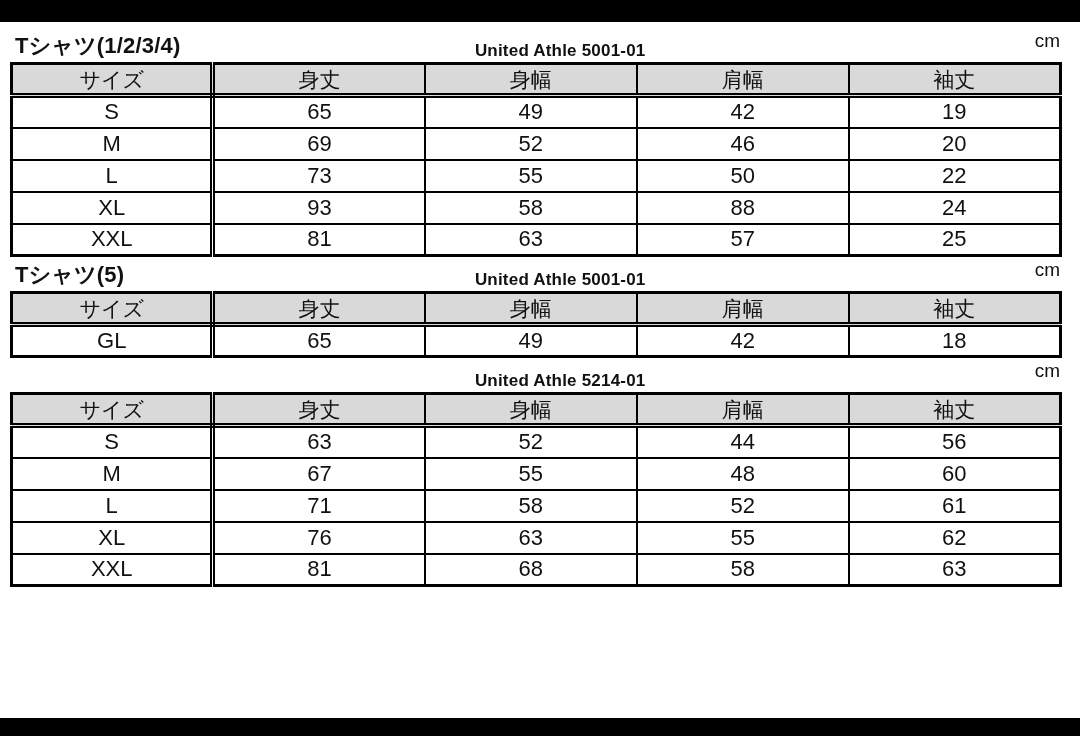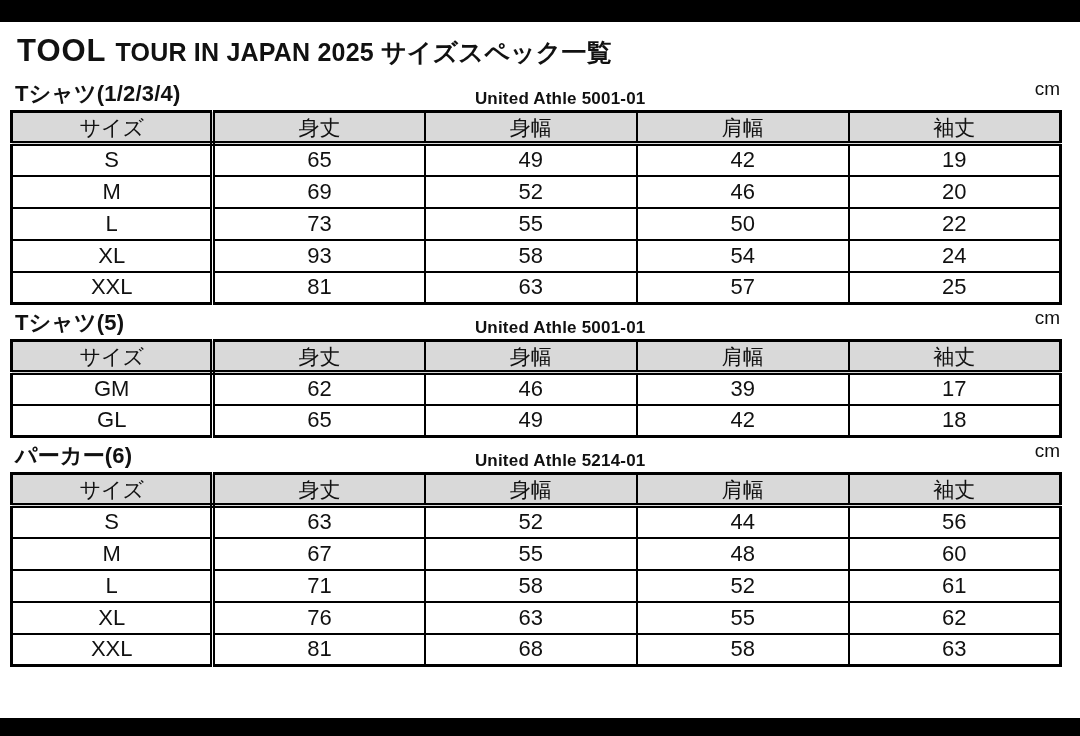--- a/index.html
+++ b/index.html
@@ -69,23 +69,20 @@
   col.c-size{width:19.2%;}
   col.c-m{width:20.2%;}
 </style>
 </head>
 <body>
 
 <div class="screen">
   <div class="letterbox top"></div>
 
   <div class="content">
-    <h1 class="page-title">
-      <span class="brand-logo-text">TOOL</span><span class="page-title-text">TOUR IN JAPAN 2025 サイズスペック一覧</span>
-    </h1>
     <div id="tables-host">
   <section class="spec-section">
     <div class="section-header">
       <span class="section-label">Tシャツ(1/2/3/4)</span>
       <span class="product-model">United Athle 5001-01</span>
       <span class="unit-label">cm</span>
     </div>
     <table class="size-spec-table">
       <colgroup>
         <col class="c-size">
@@ -122,21 +119,21 @@
                 <td>L</td>
                 <td>73</td>
                 <td>55</td>
                 <td>50</td>
                 <td>22</td>
               </tr>
               <tr>
                 <td>XL</td>
                 <td>93</td>
                 <td>58</td>
-                <td>54</td>
+                <td>88</td>
                 <td>24</td>
               </tr>
               <tr>
                 <td>XXL</td>
                 <td>81</td>
                 <td>63</td>
                 <td>57</td>
                 <td>25</td>
               </tr>
             </tbody>
@@ -161,40 +158,32 @@
         <tr>
                 <th>サイズ</th>
                 <th>身丈</th>
                 <th>身幅</th>
                 <th>肩幅</th>
                 <th>袖丈</th>
               </tr>
       </thead>
       <tbody>
               <tr>
-                <td>GM</td>
-                <td>62</td>
-                <td>46</td>
-                <td>39</td>
-                <td>17</td>
-              </tr>
-              <tr>
                 <td>GL</td>
                 <td>65</td>
                 <td>49</td>
                 <td>42</td>
                 <td>18</td>
               </tr>
             </tbody>
     </table>
   </section>
 
   <section class="spec-section">
     <div class="section-header">
-      <span class="section-label">パーカー(6)</span>
       <span class="product-model">United Athle 5214-01</span>
       <span class="unit-label">cm</span>
     </div>
     <table class="size-spec-table">
       <colgroup>
         <col class="c-size">
               <col class="c-m">
               <col class="c-m">
               <col class="c-m">
               <col class="c-m">

